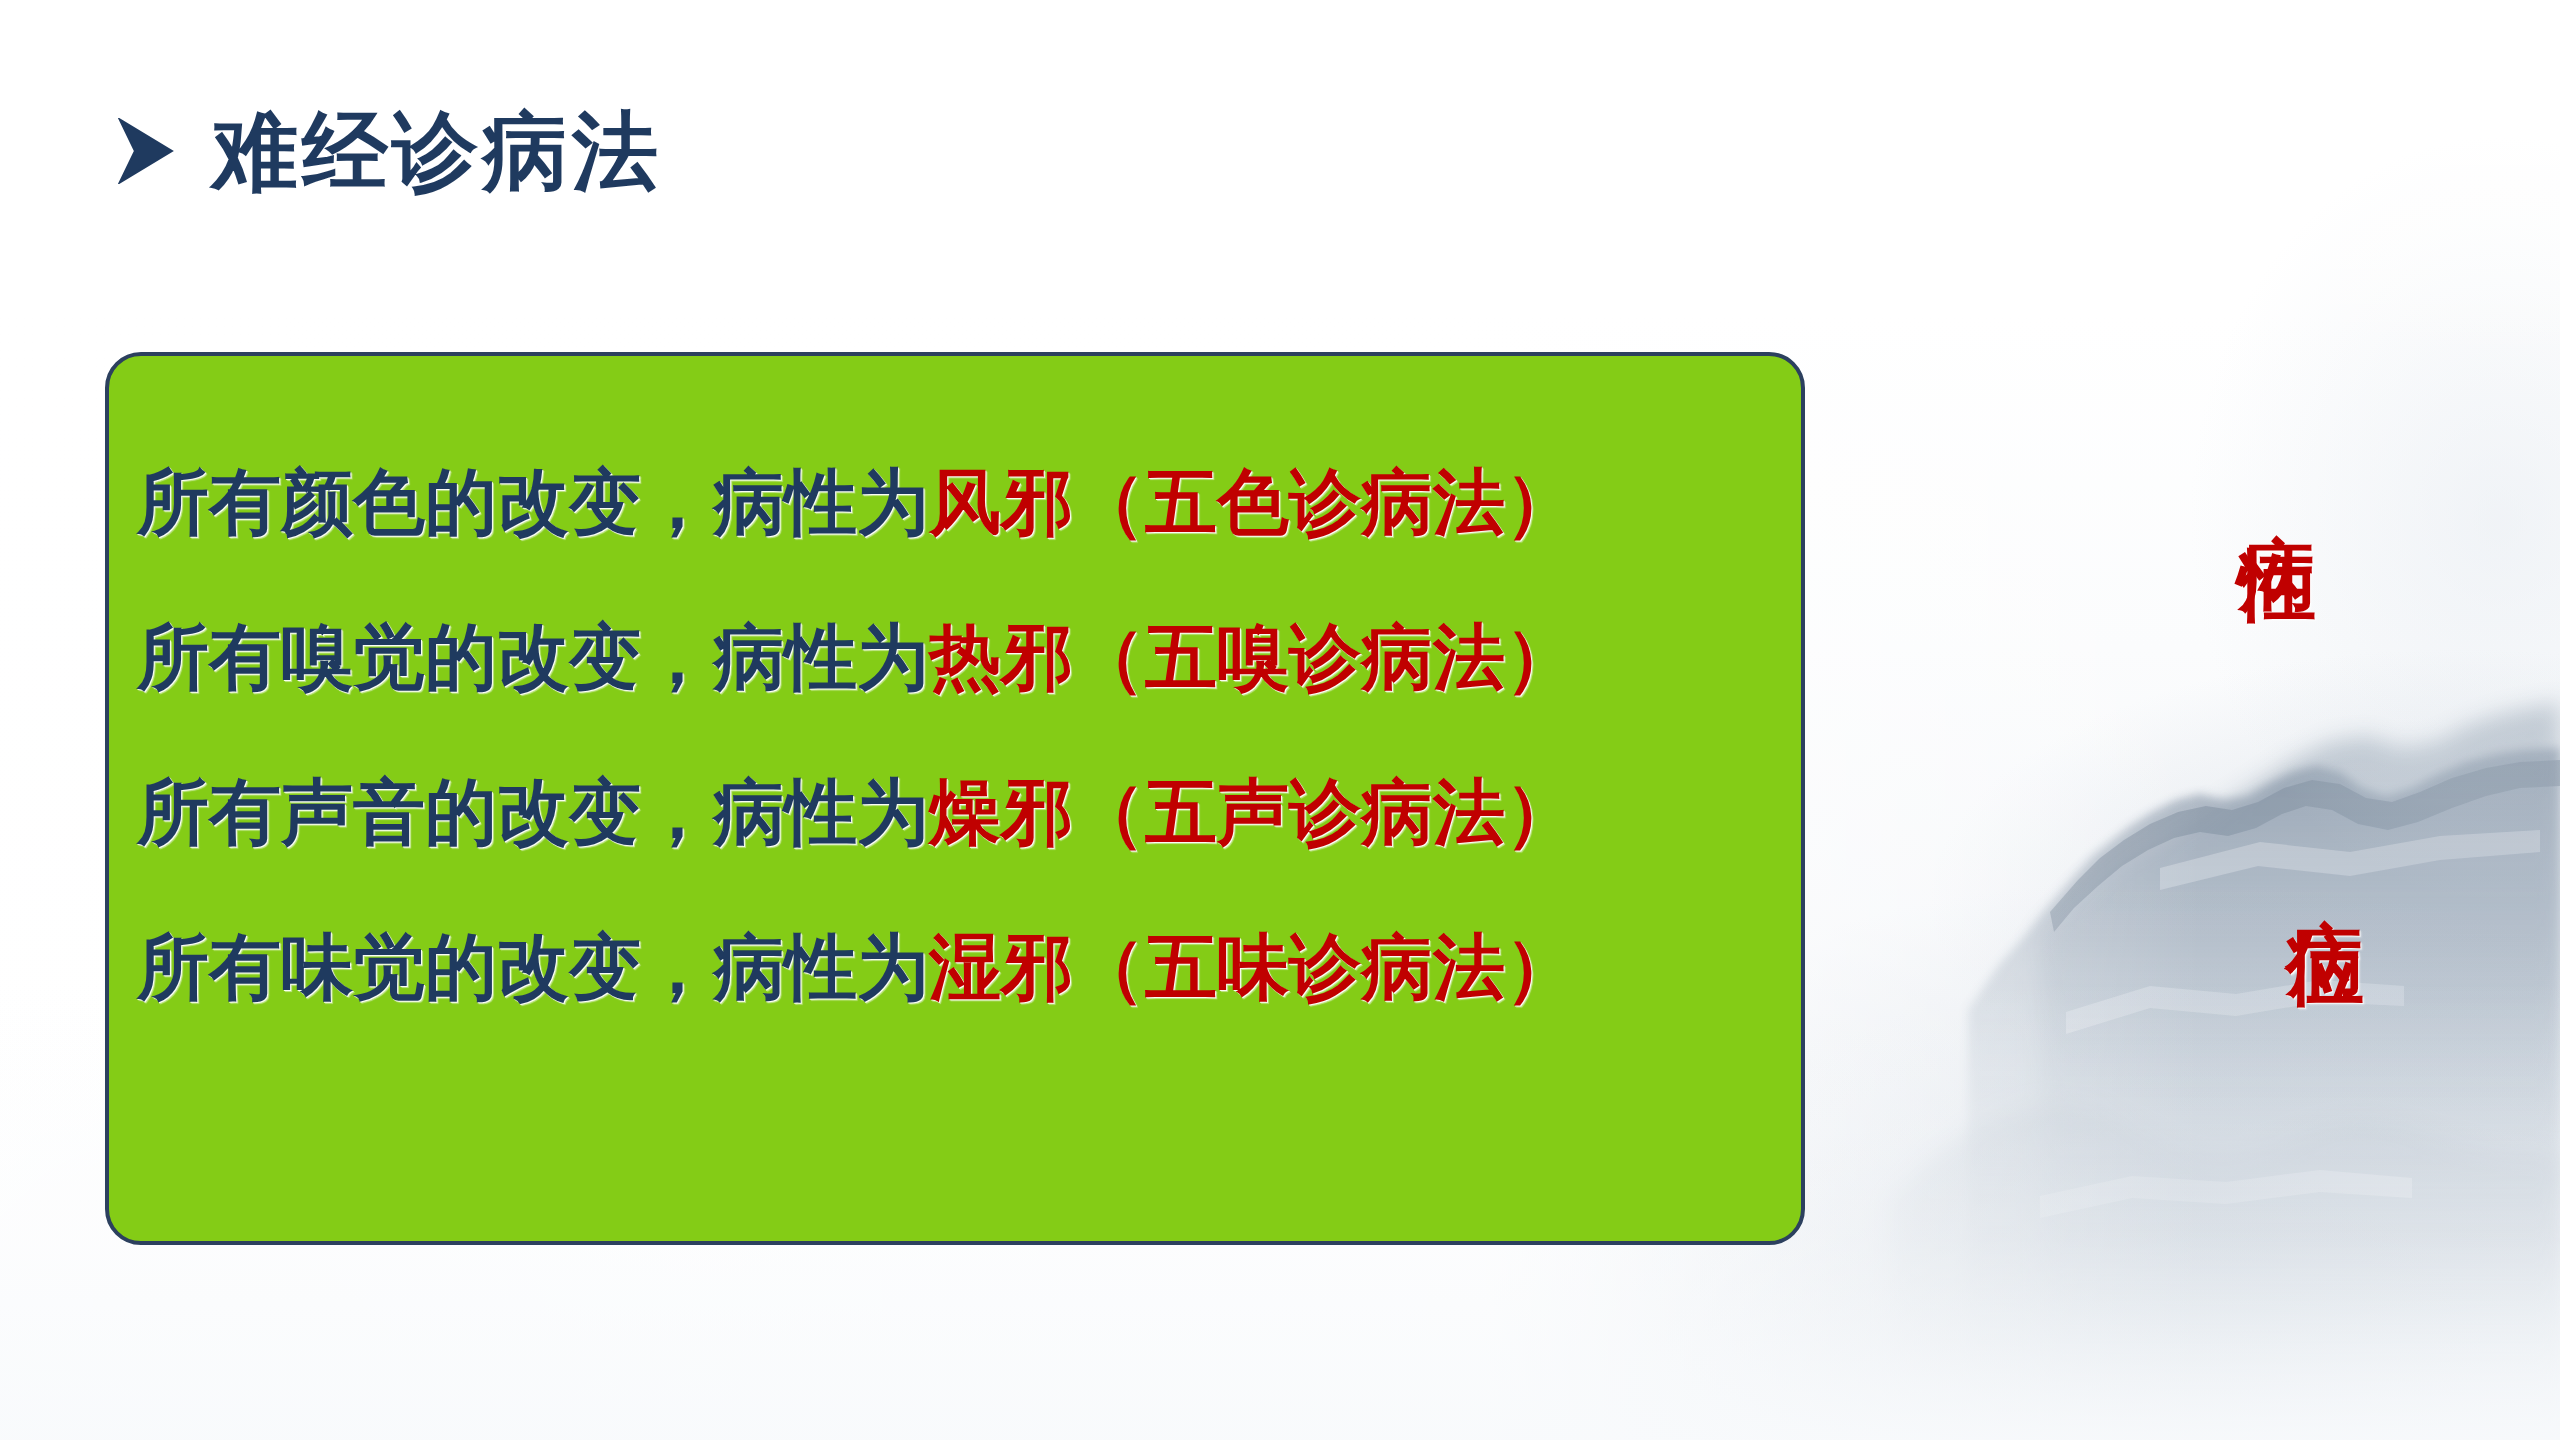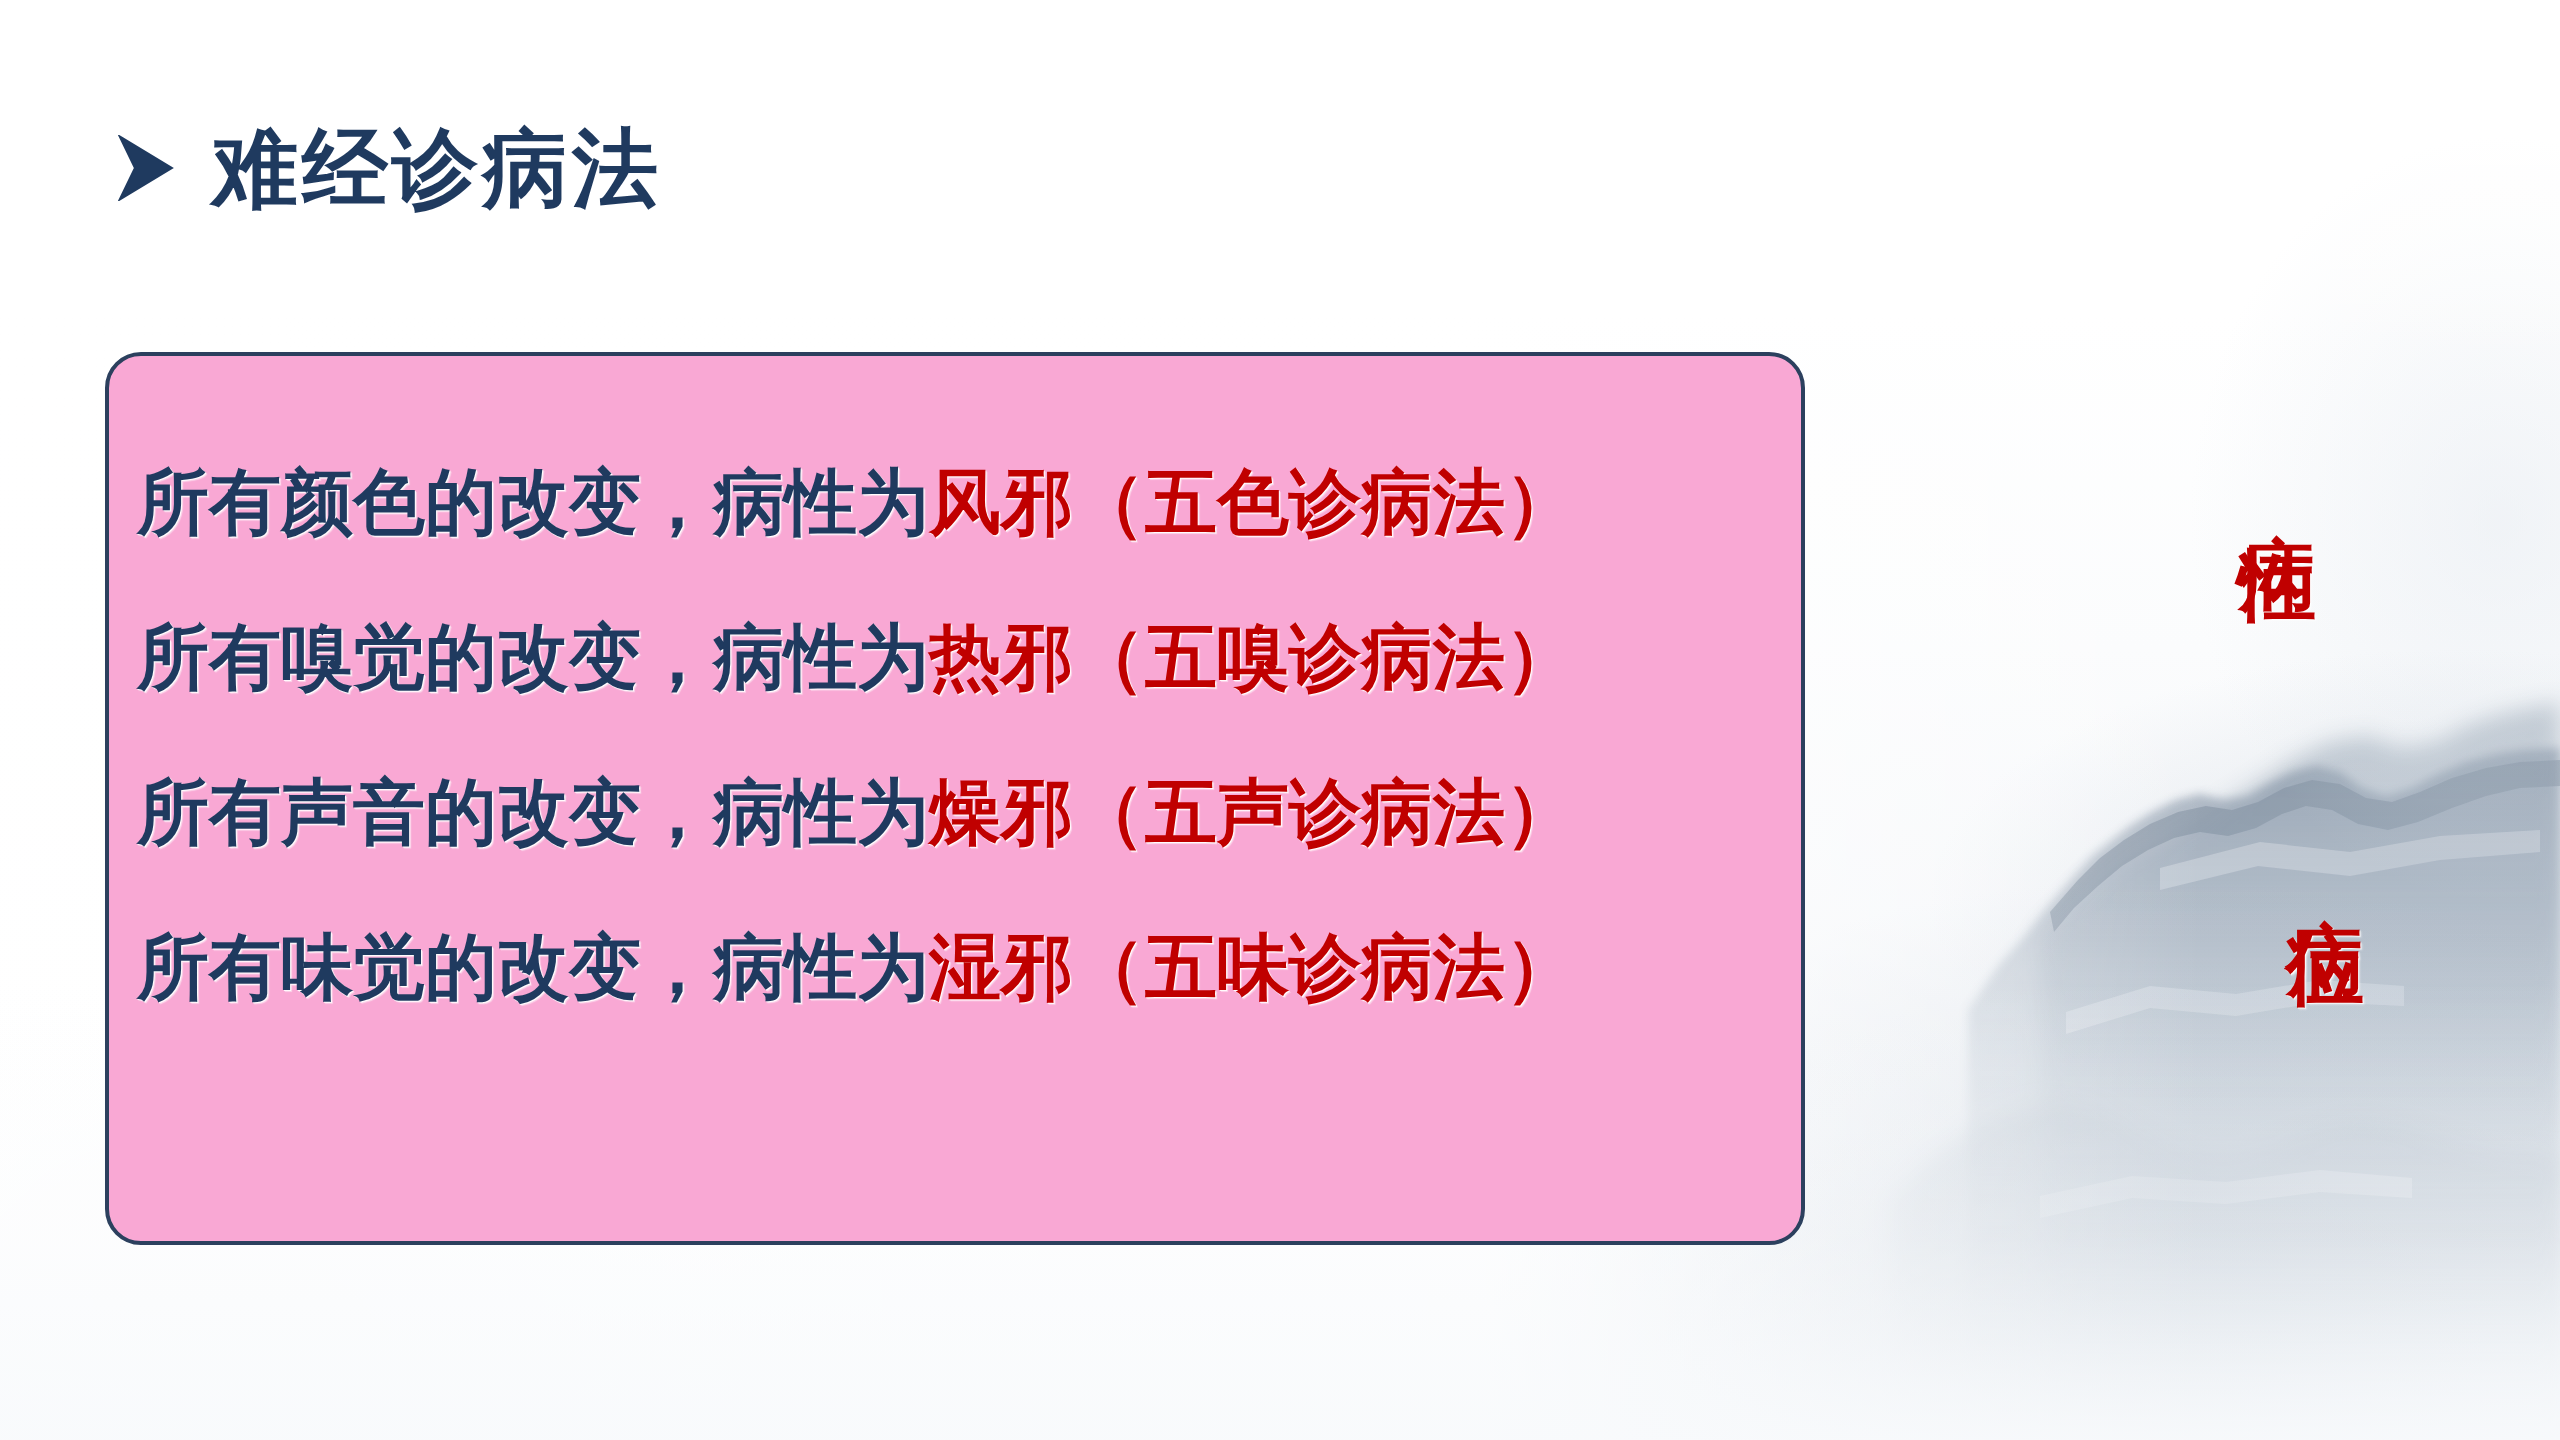--- a/index.html
+++ b/index.html
@@ -61,21 +61,20 @@
   }
 
   
   #title-row {
     position: absolute;
     left: 118px;
     top: 108px;
     display: flex;
     align-items: center;
     gap: 38px;
-    margin-top: 17px;
   }
 
   #bullet-arrow {
     width: 56px;
     height: 66px;
     flex: 0 0 auto;
     display: block;
   }
 
   #page-title {
@@ -92,21 +91,21 @@
 
   
   #content-box {
     position: absolute;
     left: 105px;
     top: 352px;
     width: 1700px;
     height: 893px;
     border: 4px solid #2c405e;
     border-radius: 36px;
-    background: #f9a8d4;
+    background: #84cc16;
     box-sizing: border-box;
   }
 
   #statement-list {
     position: absolute;
     left: 0;
     top: 0;
     width: 100%;
     height: 100%;
     padding: 94px 0 0 0;

